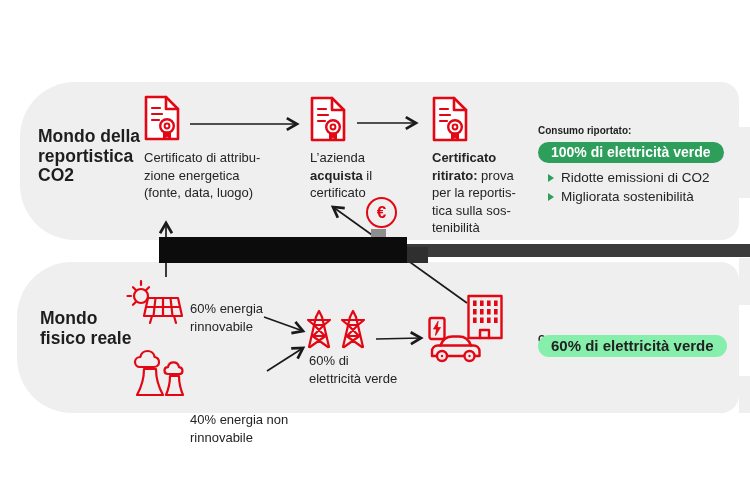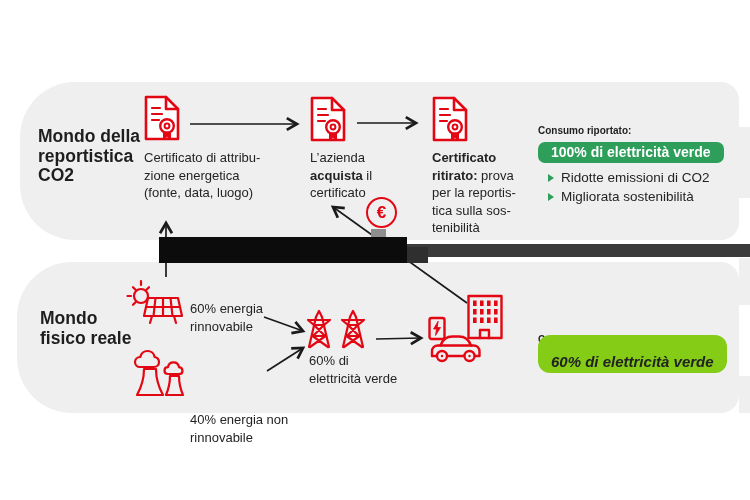--- a/index.html
+++ b/index.html
@@ -28,21 +28,21 @@
   
   #arrows { position:absolute; left:0; top:0; z-index:4; }
 
   
   .world-title { font-weight:bold; font-size:17.5px; line-height:19.5px; color:#1e1e1e; z-index:7; }
   .caption { font-size:13px; line-height:17.5px; color:#242424; z-index:7; }
   .caption b { font-weight:bold; }
   .res-heading { font-weight:bold; font-size:10px; color:#1e1e1e; z-index:7; }
   .pill { display:inline-block; font-weight:bold; white-space:nowrap; z-index:7; }
   .pill-green { background:#2e9e5b; color:#ffffff; font-size:14px; padding:2px 13px 3px 13px; border-radius:11px; }
-  .pill-yellow { background:#84cc16; color:#222; font-size:15px; padding:18px 13px 3px 13px; border-radius:12px;font-style:italic; }
+  .pill-yellow { background:#86efac; color:#222; font-size:15px; padding:2px 13px 3px 13px; border-radius:12px; }
   .bullet-row { display:flex; align-items:center; font-size:13.5px; color:#242424; margin-top:4px; z-index:7;padding-left:10px; }
   .tri { width:0; height:0; border-left:6px solid #2e9e5b; border-top:4.5px solid transparent; border-bottom:4.5px solid transparent; margin-right:7px; flex:none; }
 
   .icon { position:absolute; z-index:5; }
   .euro-badge {
     position:absolute; left:366px; top:197px; width:31px; height:31px;
     border:2.6px solid #e30613; border-radius:50%;
     display:flex; align-items:center; justify-content:center;
     color:#e30613; font-weight:bold; font-size:17px; z-index:7; background:#efefef;
   }
@@ -133,21 +133,21 @@
   <div>per la reportis-</div>
   <div>tica sulla sos-</div>
   <div>tenibilità</div>
 </div>
 
 <div class="euro-badge">
     <span>€</span>
   </div>
 
 <div class="abs res-heading" style="left:538px; top:125px;">Consumo riportato:</div>
-<div class="abs pill pill-green" style="left:538px; top:142px;border-radius:7px;">100% di elettricità verde</div>
+<div class="abs pill pill-green" style="left:538px; top:142px;">100% di elettricità verde</div>
 <div class="abs" style="left:538px; top:166px; z-index:7;">
   <div class="bullet-row">
     <span class="tri"></span>
     <span>Ridotte emissioni di CO2</span>
   </div>
   <div class="bullet-row">
     <span class="tri"></span>
     <span>Migliorata sostenibilità</span>
   </div>
 </div>

